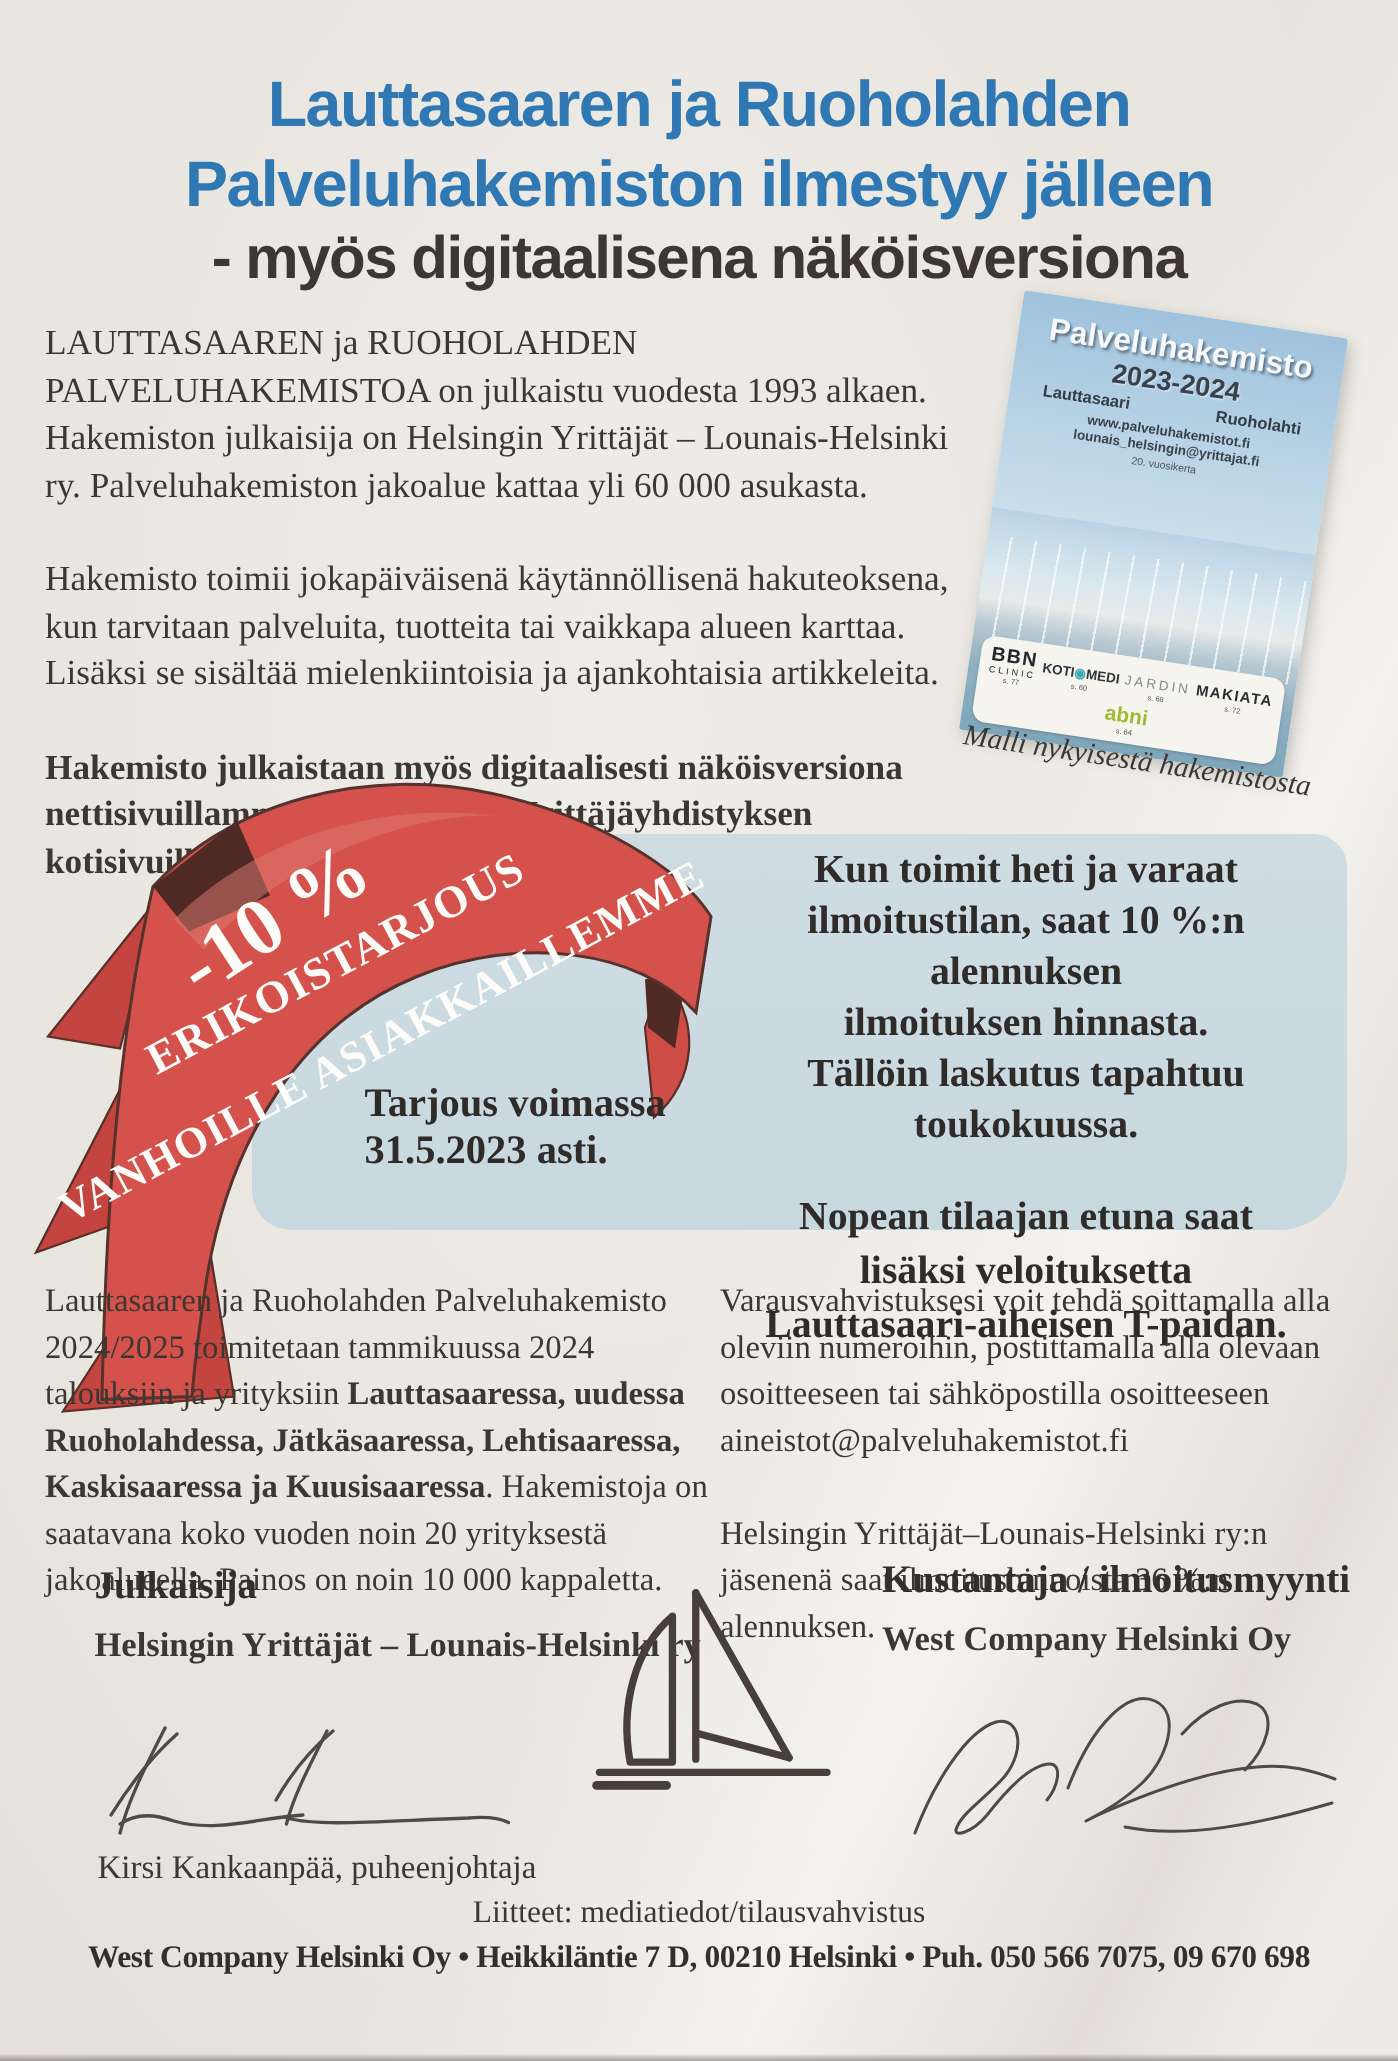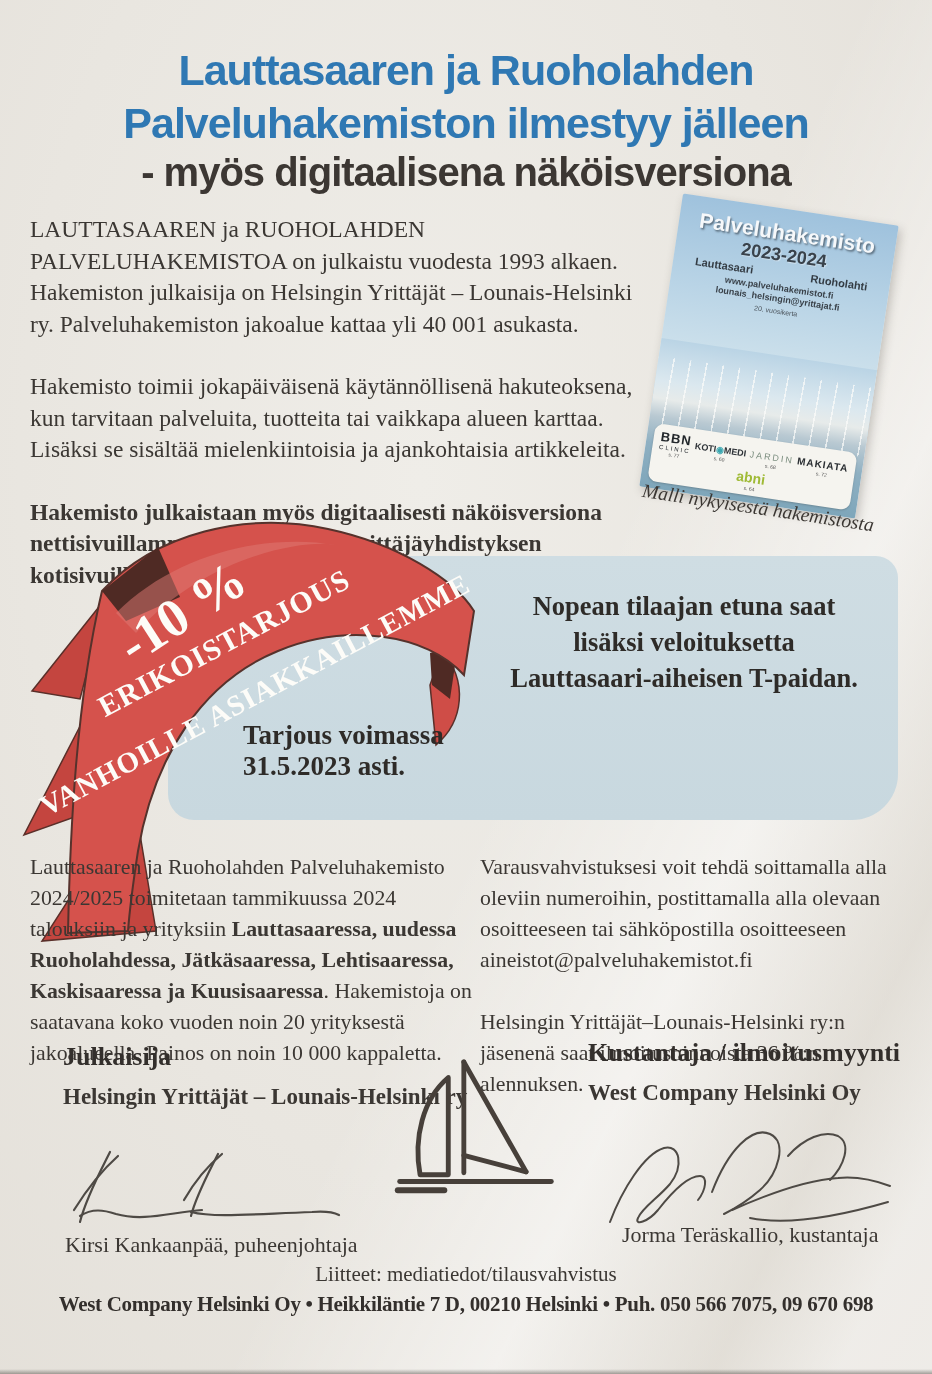--- a/index.html
+++ b/index.html
@@ -105,21 +105,21 @@
 
 <div class="page">
 
   <div class="title">
     <div>Lauttasaaren ja Ruoholahden</div>
     <div>Palveluhakemiston ilmestyy jälleen</div>
   </div>
   <div class="subtitle">- myös digitaalisena näköisversiona</div>
 
   <div class="intro">
-    <p>LAUTTASAAREN ja RUOHOLAHDEN PALVELUHAKEMISTOA on julkaistu vuodesta 1993 alkaen. Hakemiston julkaisija on Helsingin Yrittäjät – Lounais-Helsinki ry. Palveluhakemiston jakoalue kattaa yli 40 001 asukasta.</p>
+    <p>LAUTTASAAREN ja RUOHOLAHDEN PALVELUHAKEMISTOA on julkaistu vuodesta 1993 alkaen. Hakemiston julkaisija on Helsingin Yrittäjät – Lounais-Helsinki ry. Palveluhakemiston jakoalue kattaa yli 60 000 asukasta.</p>
     <p>Hakemisto toimii jokapäiväisenä käytännöllisenä hakuteoksena, kun tarvitaan palveluita, tuotteita tai vaikkapa alueen karttaa. Lisäksi se sisältää mielenkiintoisia ja ajankohtaisia artikkeleita.</p>
     <p class="bold">Hakemisto julkaistaan myös digitaalisesti näköisversiona nettisivuillamme sekä linkkinä Yrittäjäyhdistyksen kotisivuilla.</p>
   </div>
 
   <div class="mag">
     <div class="mag-title">Palveluhakemisto</div>
     <div class="mag-years">2023-2024</div>
     <div class="mag-areas">
       <span>Lauttasaari</span>
       <span>Ruoholahti</span>
@@ -184,20 +184,25 @@
     <path d="M110,110 C170,50 260,30 330,42 C300,36 200,52 130,130 Z" fill="#e07a74" opacity=".5"></path>
   </svg>
   <div class="ribbon-line rl0">-10 %</div>
   <div class="ribbon-line rl1">ERIKOISTARJOUS</div>
   <div class="ribbon-line rl2">VANHOILLE ASIAKKAILLEMME</div>
 
   <div class="validity">Tarjous voimassa
 31.5.2023 asti.</div>
 
   <div class="offer-right">
+    <p class="p1">Kun toimit heti ja varaat
+ilmoitustilan, saat 10 %:n alennuksen
+ilmoituksen hinnasta.
+Tällöin laskutus tapahtuu
+toukokuussa.</p>
     <p class="p2">Nopean tilaajan etuna saat
 lisäksi veloituksetta
 Lauttasaari-aiheisen T-paidan.</p>
   </div>
 
   <div class="col-left"><span>Lauttasaaren ja Ruoholahden Palveluhakemisto 2024/2025 toimitetaan tammikuussa 2024 talouksiin ja yrityksiin </span><span class="bold-inline">Lauttasaaressa, uudessa Ruoholahdessa, Jätkäsaaressa, Lehtisaaressa, Kaskisaaressa ja Kuusisaaressa</span><span>. Hakemistoja on saatavana koko vuoden noin 20 yrityksestä jakoalueella. Painos on noin 10 000 kappaletta.</span></div>
   <div class="col-right">
     <div>Varausvahvistuksesi voit tehdä soittamalla alla oleviin numeroihin, postittamalla alla olevaan osoitteeseen tai sähköpostilla osoitteeseen aineistot@palveluhakemistot.fi</div>
     <div class="p2">Helsingin Yrittäjät–Lounais-Helsinki ry:n jäsenenä saat ilmoitushinnoista 36 %:n alennuksen.</div>
   </div>
@@ -231,19 +236,18 @@
   <svg class="sig sig-right" width="310" height="115" viewBox="0 0 310 115" xmlns="http://www.w3.org/2000/svg">
     <g stroke="#4e4a45" stroke-width="2" fill="none" stroke-linecap="round">
       <path d="M18,100 C30,68 52,32 72,26 C88,22 92,44 78,62 C66,76 50,86 46,96 C42,104 56,100 66,88 C80,70 96,54 108,54 C116,54 114,68 106,78"></path>
       <path d="M120,70 C136,28 160,4 178,12 C196,20 186,52 168,68 C152,82 140,88 132,92"></path>
       <path d="M196,34 C212,16 232,8 246,14 C260,22 252,44 238,58"></path>
       <path d="M140,88 C176,72 216,58 246,56 C266,54 282,58 298,64"></path>
       <path d="M158,96 C198,104 248,94 296,80"></path>
     </g>
   </svg>
   <div class="sig-caption sc-left">Kirsi Kankaanpää, puheenjohtaja</div>
-  <div class="sig-caption sc-right">Jorma Teräskallio, kustantaja</div>
 
   <div class="attachments">Liitteet: mediatiedot/tilausvahvistus</div>
   <div class="contact">West Company Helsinki Oy   •   Heikkiläntie 7 D, 00210 Helsinki   •   Puh. 050 566 7075, 09 670 698</div>
 
   <div class="scan-edge"></div>
 </div>
 
 </body></html>

